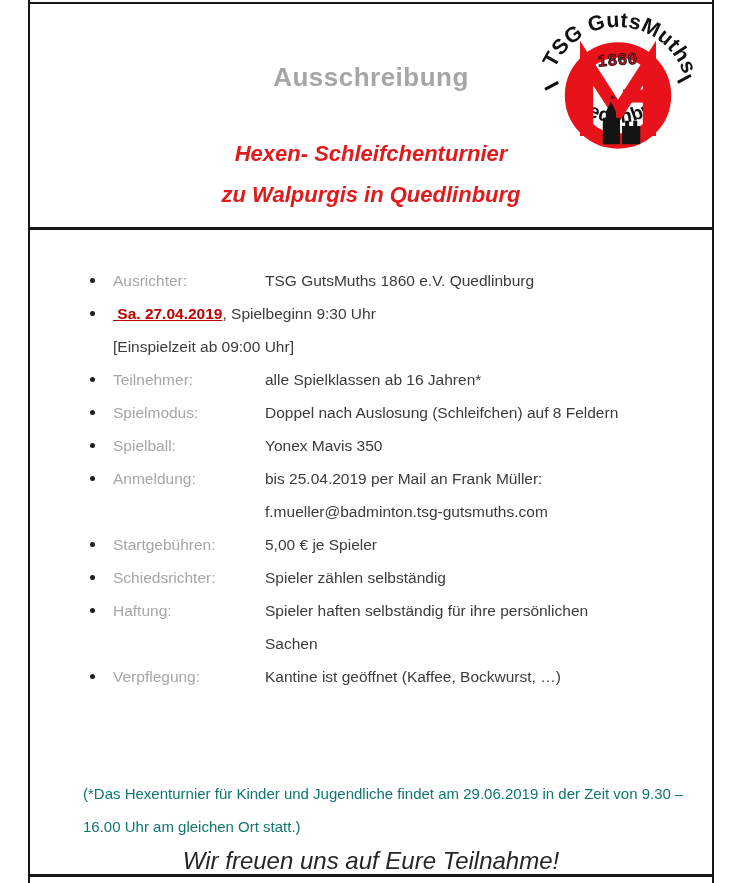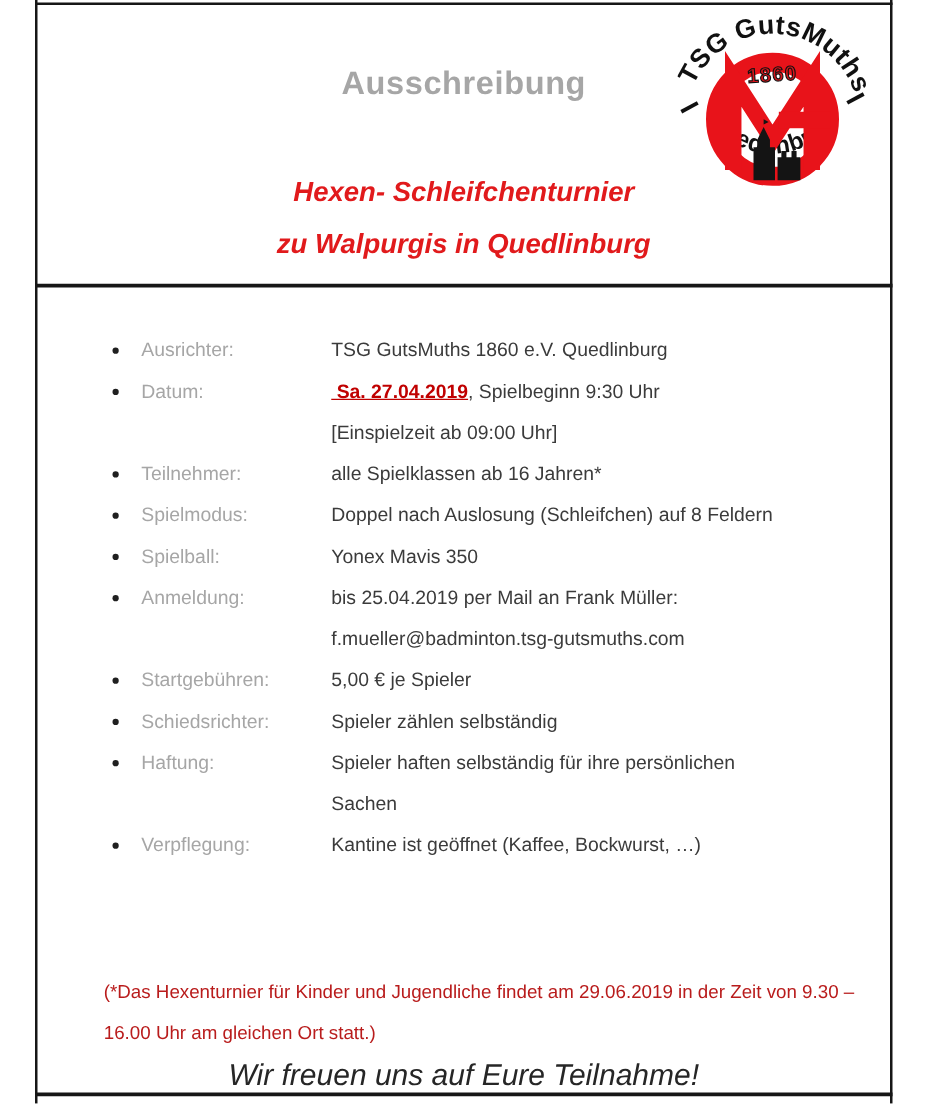--- a/index.html
+++ b/index.html
@@ -11,40 +11,40 @@
   .vline{position:absolute;top:0;width:2px;height:883px;background:#161616;}
   .vline.left{left:28px;}
   .vline.right{left:712px;}
   .hline{position:absolute;left:28px;width:686px;background:#161616;}
   .hline.top{top:2px;height:2px;}
   .hline.divider{top:227px;height:3px;}
   .hline.bottom{top:874px;height:3px;}
 
   
   .head-line{position:absolute;left:28px;width:686px;text-align:center;}
-  .doc-title{top:51px;font-size:26px;font-weight:bold;color:#a6a6a6;letter-spacing:.5px;}
+  .doc-title{top:62px;font-size:26px;font-weight:bold;color:#a6a6a6;letter-spacing:.5px;}
   .doc-sub{font-size:22px;font-weight:bold;font-style:italic;color:#e11a1c;margin-top:28px;}
   .doc-sub.s1{top:113px;}
   .doc-sub.s2{top:154px;}
 
   .logo{position:absolute;left:542px;top:12px;width:152px;height:168px;}
   .logo text{font-family:"Liberation Sans",sans-serif;font-weight:bold;}
 
   
   .details{position:absolute;left:28px;top:264px;width:686px;}
   .row{display:flex;align-items:flex-start;font-size:15.5px;line-height:33px;}
   .bullet{width:23px;margin-left:62px;height:33px;display:flex;align-items:center;flex:none;}
   .bullet::before{content:"";display:block;width:5px;height:5px;border-radius:50%;background:#1f1f1f;}
   .label{width:152px;flex:none;color:#a6a6a6;}
   .value-block{flex:1;min-width:0;color:#3b3b3b;}
   .line1,.line2{display:block;}
   .hl{color:#c00000;font-weight:bold;text-decoration:underline;white-space:pre;}
 
   
-  .footnote{position:absolute;left:83px;top:777px;width:640px;font-size:15px;line-height:33px;color:#b91c1c;white-space:nowrap;}
+  .footnote{position:absolute;left:83px;top:777px;width:640px;font-size:15px;line-height:33px;color:#0f766e;white-space:nowrap;}
   .closing{position:absolute;left:28px;top:849px;width:686px;text-align:center;
     font-size:24px;font-style:italic;color:#262626;line-height:24px;}
 </style>
 </head>
 <body>
 
 <div class="page">
 
   <div class="vline left"></div>
   <div class="vline right"></div>
@@ -85,21 +85,20 @@
     <span class="bullet"></span>
     <span class="label">Ausrichter:</span>
     <span class="value-block">
       <span class="line1"><span class="val">TSG GutsMuths 1860 e.V. Quedlinburg</span></span>
 
     </span>
   </div>
 
   <div class="row">
     <span class="bullet"></span>
-    <span class="label">Datum:</span>
     <span class="value-block">
       <span class="line1"><span class="hl"> Sa. 27.04.2019</span><span class="val">, Spielbeginn 9:30 Uhr</span></span>
       <span class="line2">[Einspielzeit ab 09:00 Uhr]</span>
     </span>
   </div>
 
 
   <div class="row">
     <span class="bullet"></span>
     <span class="label">Teilnehmer:</span>

